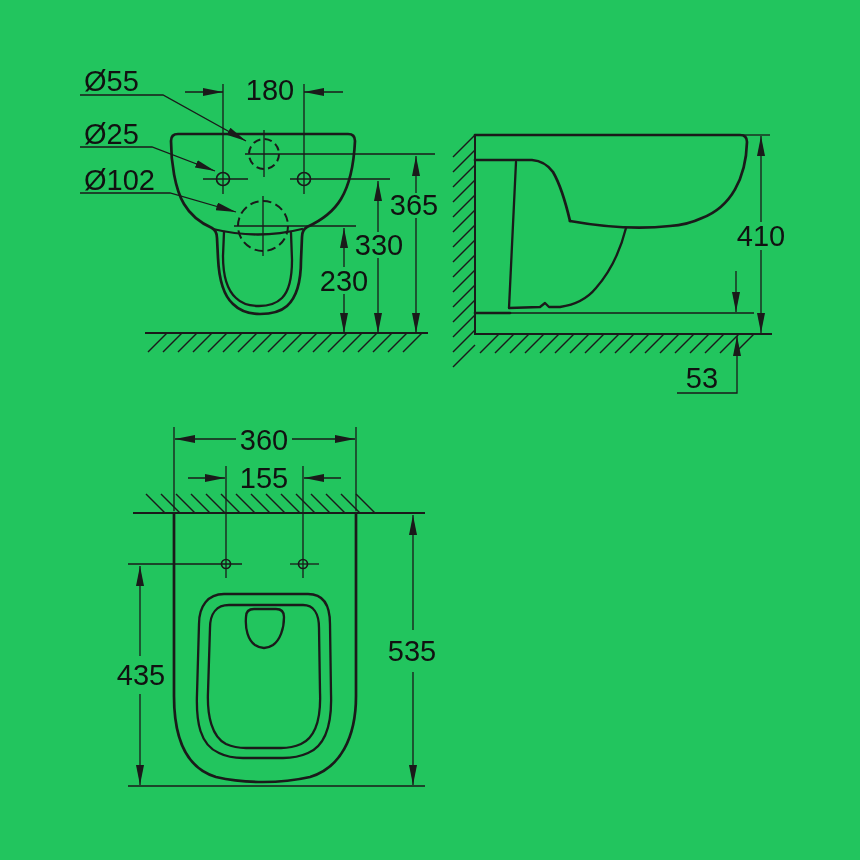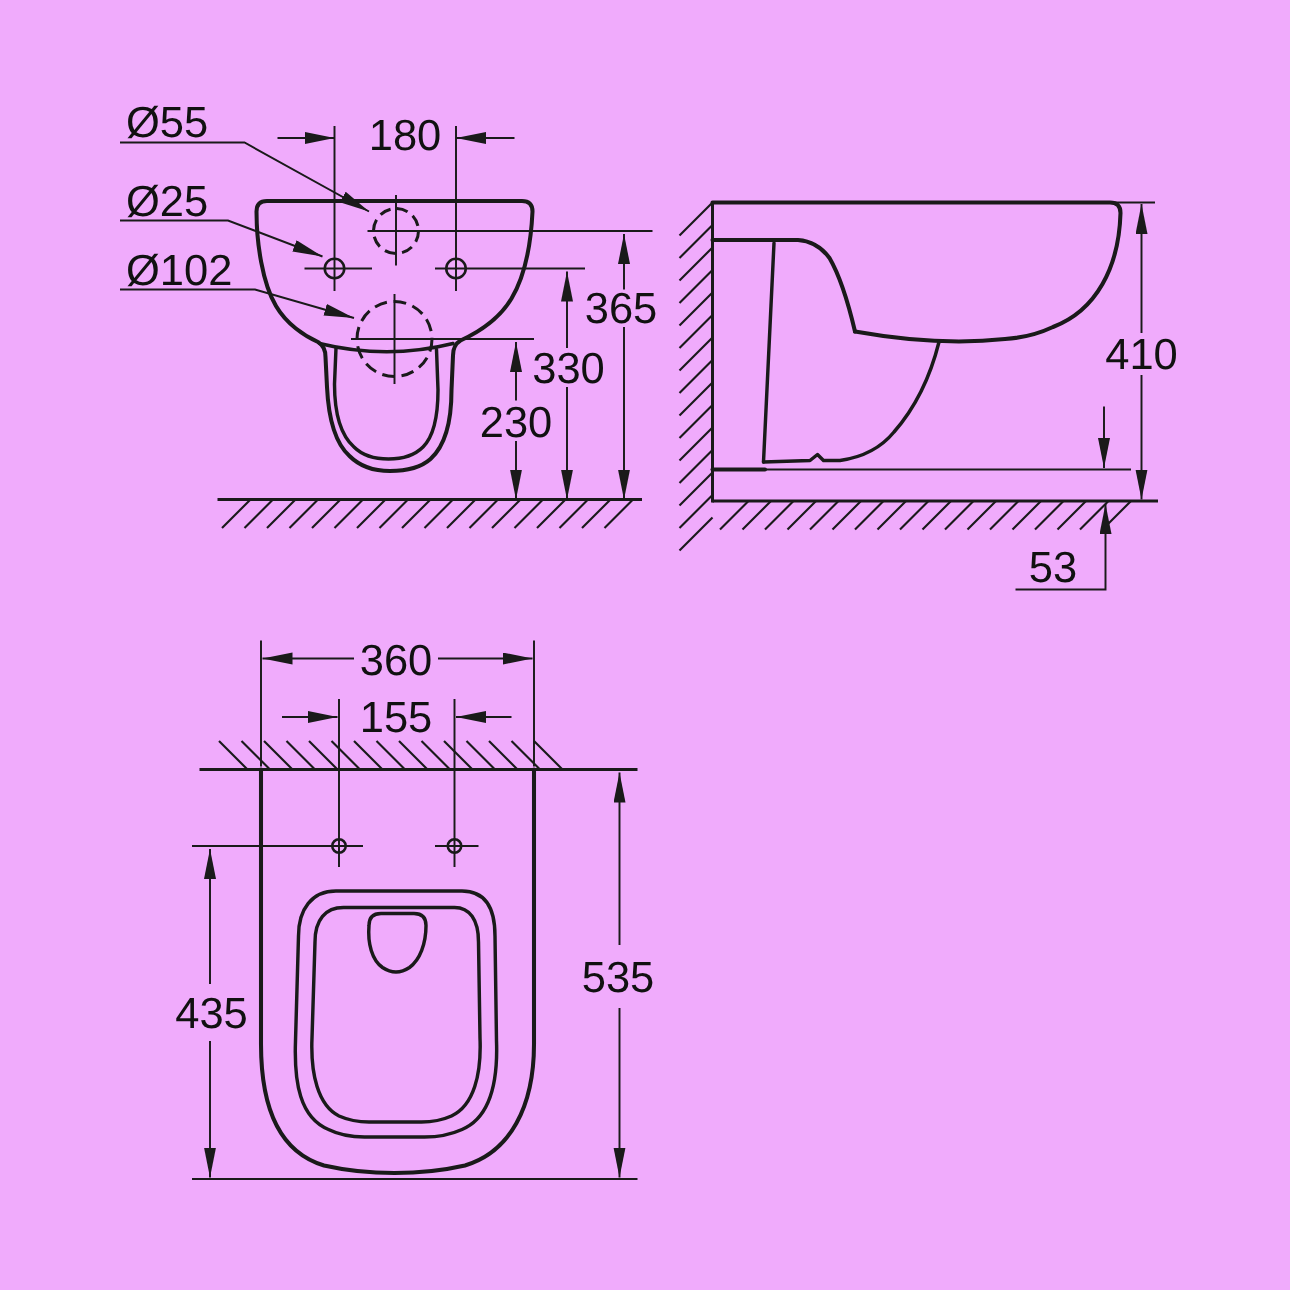--- a/index.html
+++ b/index.html
@@ -1,16 +1,16 @@
 <!DOCTYPE html>
 <html><head>
 <meta charset="utf-8">
 <style>
   html,body{margin:0;padding:0;background:#ffffff;}
-  .stage{position:relative;width:860px;height:860px;background:#f0abfc;overflow:hidden;
+  .stage{position:relative;width:860px;height:860px;background:#22c55e;overflow:hidden;
          font-family:"Liberation Sans", sans-serif;}
   svg{position:absolute;left:0;top:0;}
   .bold   {stroke:#1a1a1a;stroke-width:2.7;fill:none;stroke-linecap:round;stroke-linejoin:round;}
   .med    {stroke:#1a1a1a;stroke-width:2.3;fill:none;stroke-linecap:round;stroke-linejoin:round;}
   .wallln {stroke:#1a1a1a;stroke-width:2;fill:none;stroke-linecap:butt;}
   .thin   {stroke:#1a1a1a;stroke-width:1.3;fill:none;stroke-linecap:butt;}
   .hatch line{stroke:#1a1a1a;stroke-width:1.4;}
   .dashc  {stroke:#1a1a1a;stroke-width:2;fill:none;}
   .holec  {stroke:#1a1a1a;stroke-width:1.7;fill:none;}
   text.dim{font-size:29px;fill:#111;letter-spacing:0px;}

